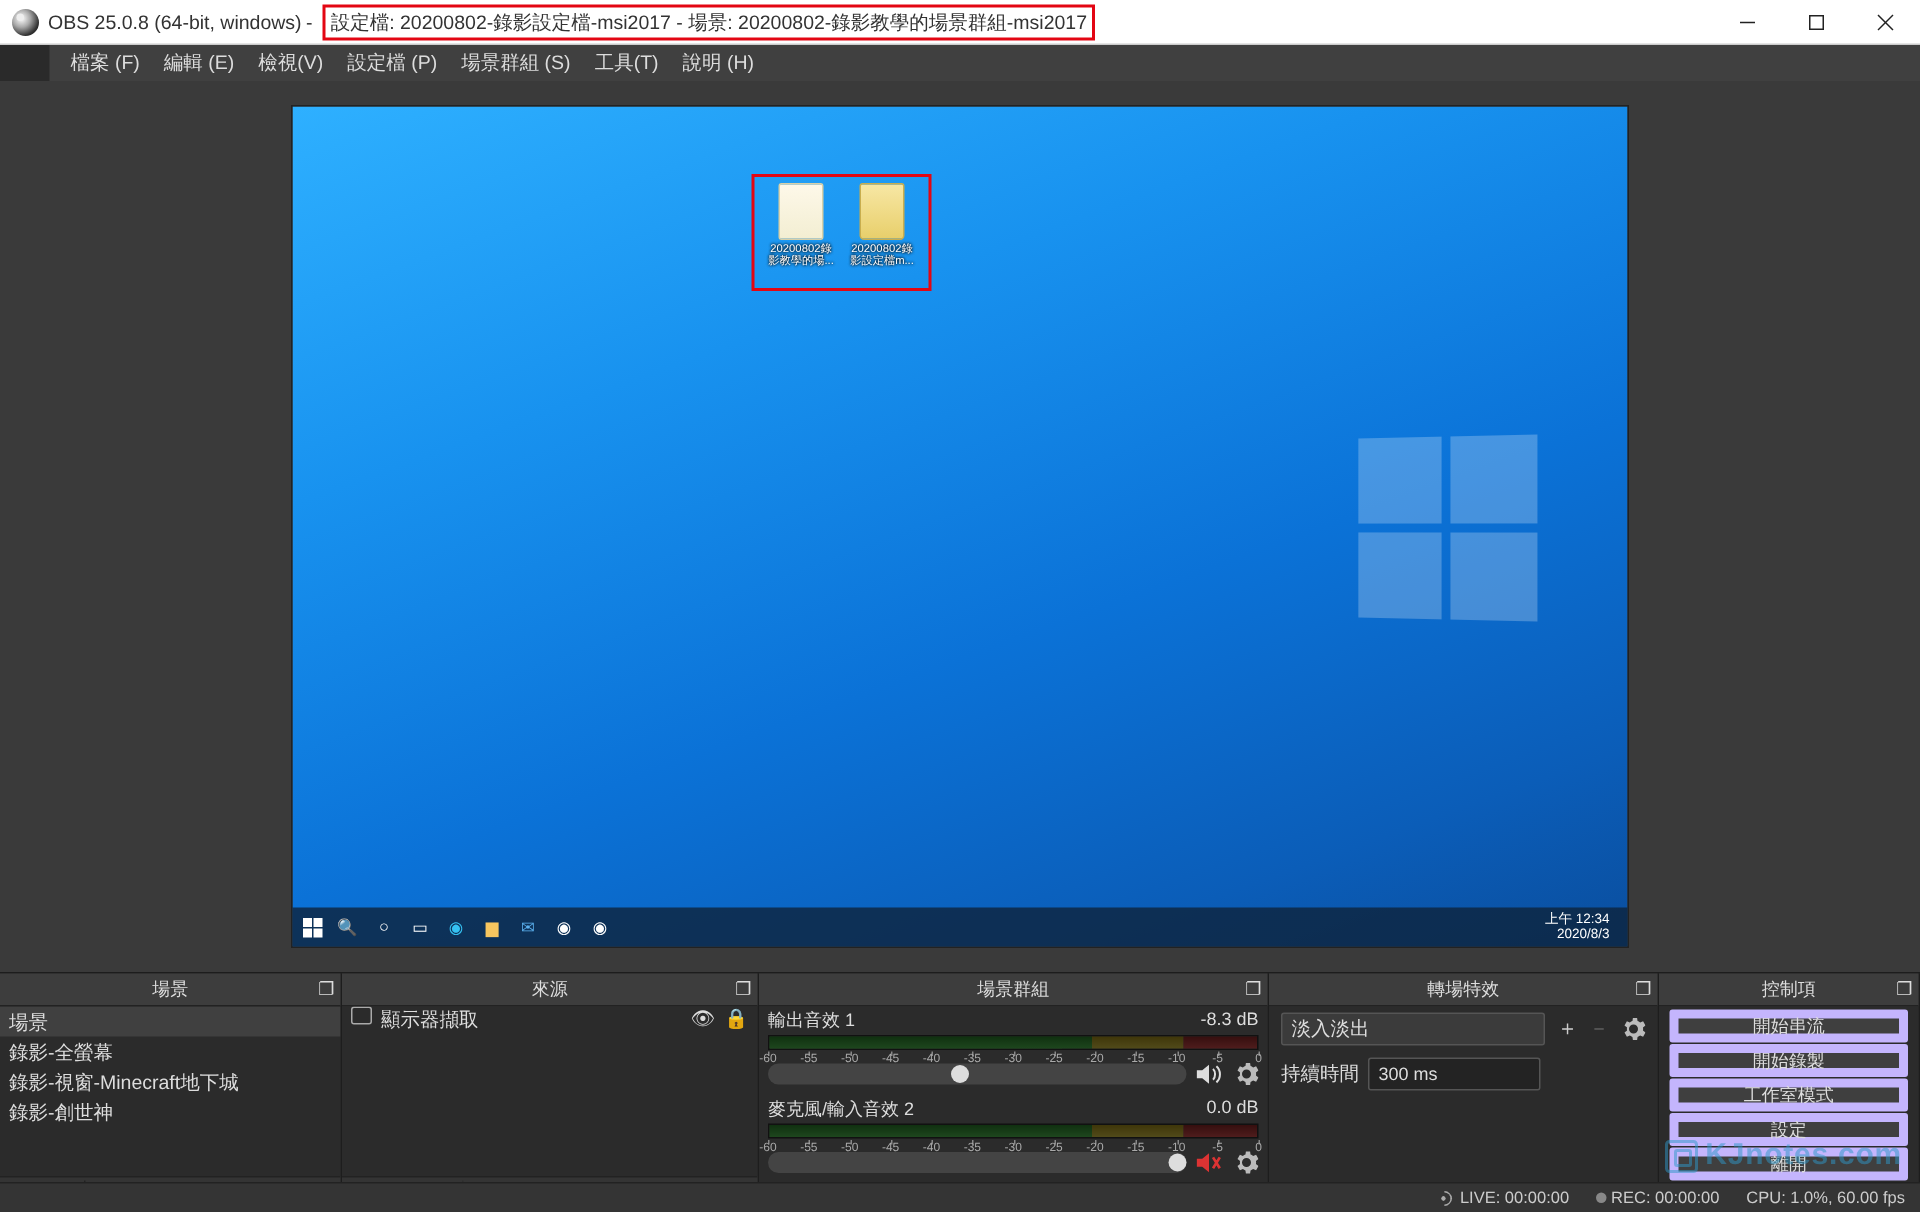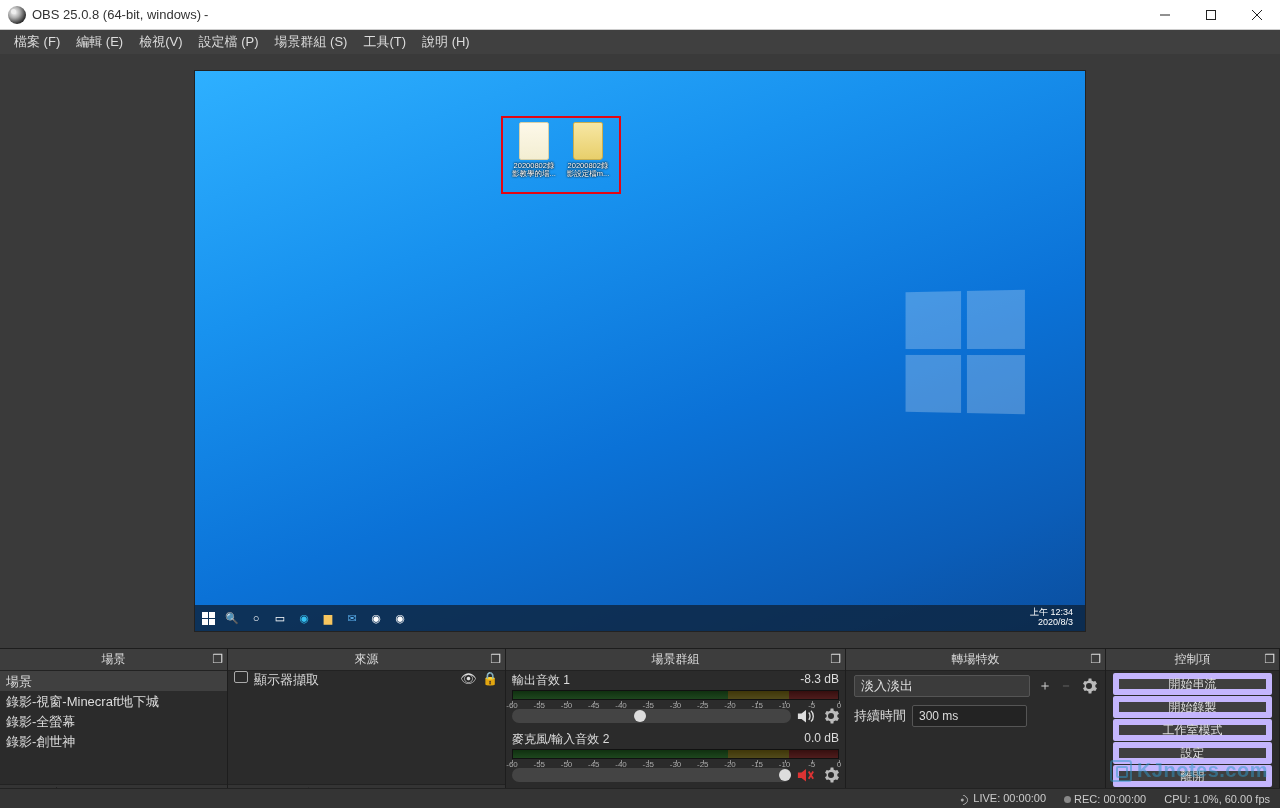--- a/index.html
+++ b/index.html
@@ -9,21 +9,21 @@
     .titlebar { height: 30px; background: #fff; display: flex; align-items: center; color: #333; font-size: 13px; border-bottom: 1px solid #ccc; }
     .titlebar-icon { width: 18px; height: 18px; margin: 0 6px 0 8px; border-radius: 50%; background: radial-gradient(circle at 35% 35%, #fff 0%, #aaa 35%, #333 70%, #000 100%); position: relative; }
     .titlebar-icon::after { content:''; position:absolute; left:3px; top:3px; width:5px; height:5px; background:#eee; border-radius:50%; }
     .titlebar-text1 { white-space: nowrap; }
     .titlebar-red { border: 2px solid #e30613; padding: 1px 3px; margin-left: 4px; white-space: nowrap; }
     .winbtns { margin-left: auto; display: flex; height: 100%; }
     .winbtn { width: 46px; display:flex; align-items:center; justify-content:center; font-size: 12px; color:#333; }
     .winbtn svg { width:12px; height:12px; stroke:#222; stroke-width:1; fill:none; }
 
     
-    .menubar { height: 24px; background: #404040; display:flex; align-items:center; gap: 4px; padding: 0 8px; color:#ddd; font-size:13px; }
+    .menubar { height: 24px; background: #404040; display:flex; align-items:center; gap: 4px; padding: 0 8px; color:#ddd; font-size:13px;margin-left:33px; }
     .menuitem { padding: 2px 6px; }
 
     
     .preview-wrap { height: 594px; background: #3a3a3a; display:flex; justify-content:center; align-items:center; }
     .preview { width: 890px; height: 560px; background: linear-gradient(160deg, #2eb0ff 0%, #1892ef 30%, #0b72d7 60%, #0b5db8 85%, #0a4e9e 100%); position: relative; outline: 1px solid #222; }
     .win-logo { position:absolute; right: 60px; top: 220px; display:grid; grid-template-columns: 58px 58px; grid-template-rows: 58px 58px; gap: 6px; transform: perspective(600px) rotateY(-12deg); }
     .win-logo div { background: rgba(255,255,255,0.24); }
     .taskbar { position:absolute; left:0; right:0; bottom:0; height:26px; background: rgba(14,36,62,0.82); display:flex; align-items:center; padding: 0 6px; gap: 10px; }
     .tb-icon { width:14px; height:14px; display:flex; align-items:center; justify-content:center; font-size:11px; color:#fff; }
     .tb-win { display:grid; grid-template-columns:6px 6px; grid-template-rows:6px 6px; gap:1px; }
@@ -95,20 +95,21 @@
     .seg-r { background: linear-gradient(#9a2a2a,#e15252); }
     .seg-dark { filter: brightness(.35); }
   </style>
 </head>
 <body>
 
 <div class="titlebar">
   <span class="titlebar-icon"></span>
   <span class="titlebar-text1">OBS 25.0.8 (64-bit, windows)</span>
   <span style="margin:0 3px;">-</span>
+  <span class="titlebar-red">設定檔: 20200802-錄影設定檔-msi2017 - 場景: 20200802-錄影教學的場景群組-msi2017</span>
   <div class="winbtns">
     <div class="winbtn">
         <svg viewBox="0 0 12 12">
           <line x1="1" y1="6" x2="11" y2="6"></line>
         </svg>
       </div>
     <div class="winbtn">
         <svg viewBox="0 0 12 12">
           <rect x="1.5" y="1.5" width="9" height="9"></rect>
         </svg>
@@ -177,22 +178,22 @@
 
 <div class="bottom">
 
   <div class="panel p-scenes">
     <div class="panel-head">
       <span>場景</span>
       <span class="popout">❐</span>
     </div>
     <div class="panel-body scene-list">
       <div class="li sel">場景</div>
+      <div class="li">錄影-全螢幕</div>
       <div class="li">錄影-視窗-Minecraft地下城</div>
-      <div class="li">錄影-全螢幕</div>
       <div class="li">錄影-創世神</div>
     </div>
     <div class="panel-tools">
       <div class="toolbtn">＋</div>
       <div class="toolbtn">－</div>
       <div class="toolbtn sep">∧</div>
       <div class="toolbtn">∨</div>
     </div>
   </div>
 

